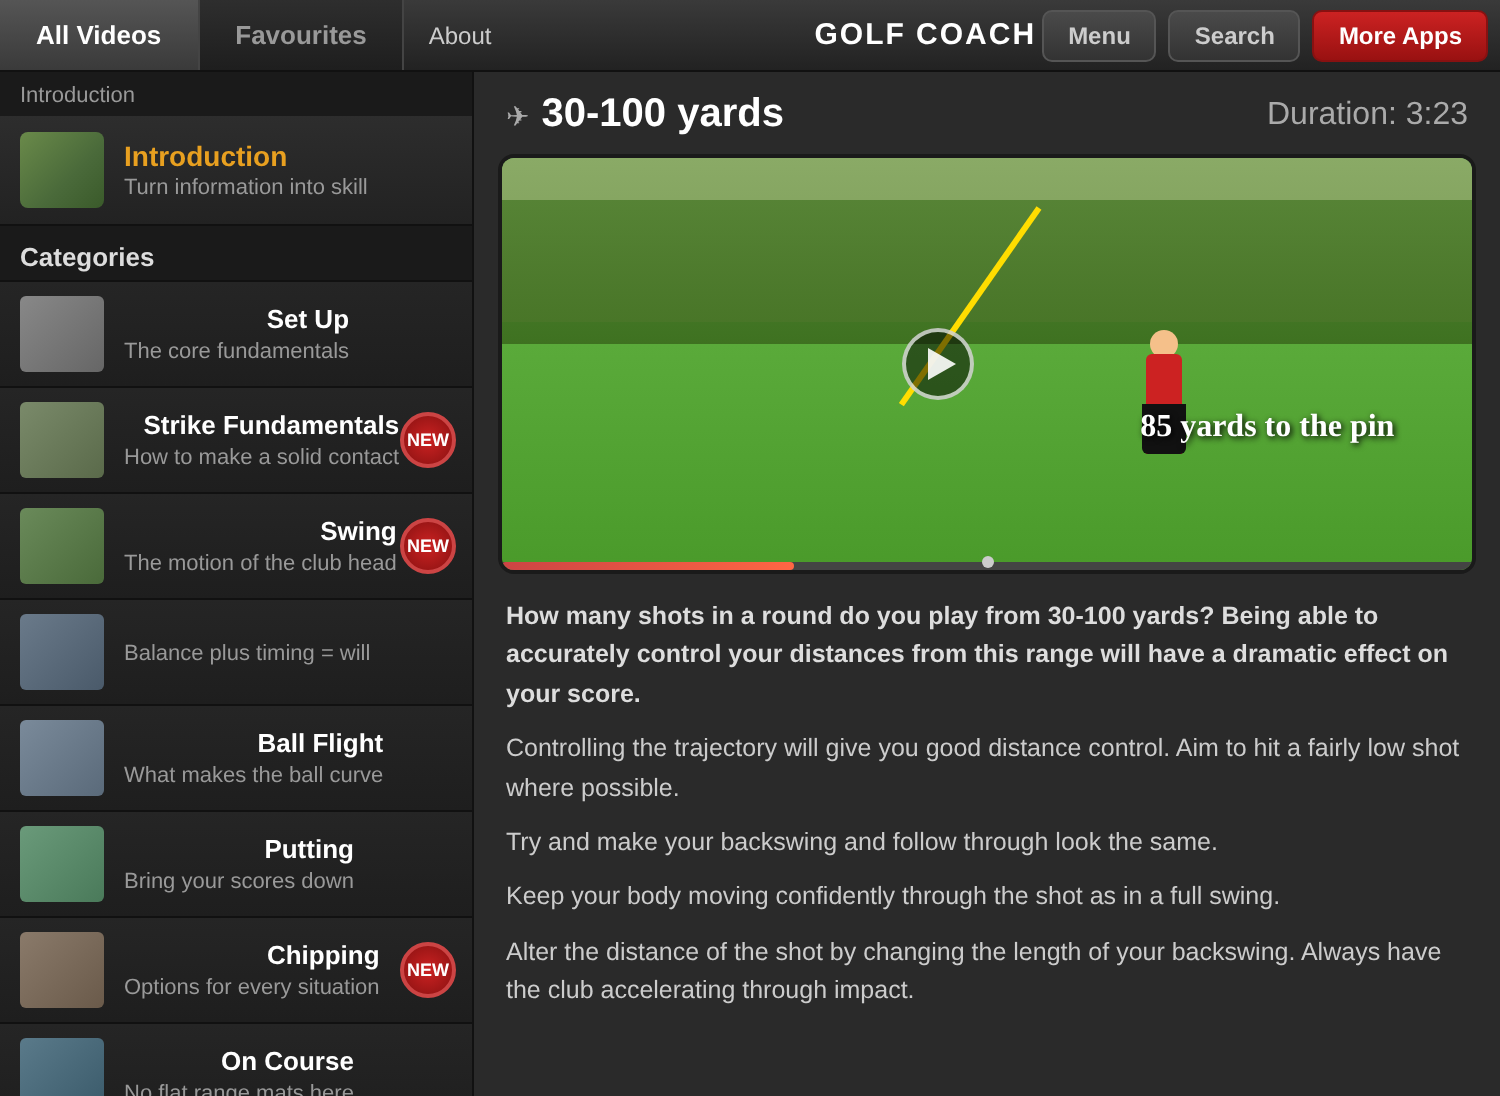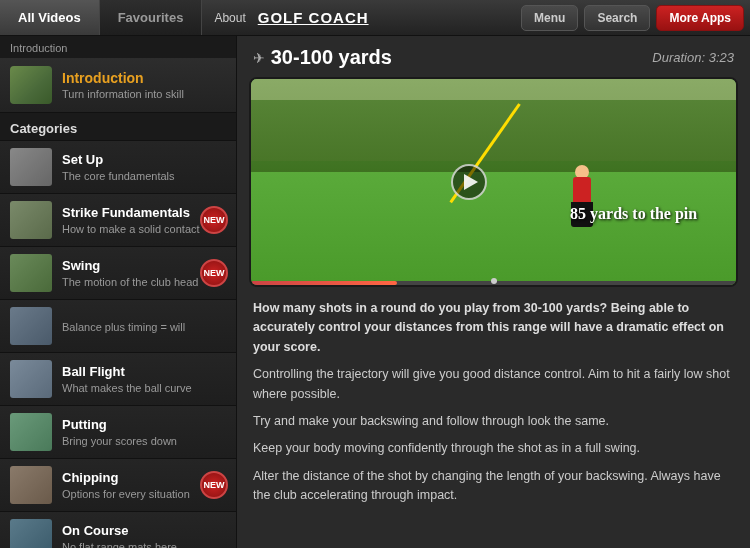--- a/index.html
+++ b/index.html
@@ -34,26 +34,25 @@
     .nav-tab.active {
       background: linear-gradient(to bottom, #555, #3a3a3a);
       color: #fff;
     }
     .nav-tab.inactive {
       background: linear-gradient(to bottom, #2e2e2e, #1e1e1e);
       color: #999;
     }
     #nav-title {
       flex: 1;
-      text-align: left;
+      text-align: right;
       font-size: 15px;
       font-weight: bold;
       color: #fff;
       letter-spacing: 1px;
-      text-decoration: underline;
     }
     .nav-btn {
       height: 26px;
       padding: 0 12px;
       margin: 0 3px;
       border-radius: 5px;
       border: 1px solid #555;
       background: linear-gradient(to bottom, #4a4a4a, #333);
       color: #ccc;
       font-size: 12px;
@@ -164,20 +163,21 @@
     }
     .cat-thumb-bg {
       width: 100%;
       height: 100%;
     }
     .category-text-title {
       font-size: 13px;
       font-weight: bold;
       color: #fff;
       line-height: 1.2;
+      text-align: right;
     }
     .category-text-sub {
       font-size: 11px;
       color: #999;
       margin-top: 2px;
     }
     .new-badge {
       position: absolute;
       right: 8px;
       top: 50%;
@@ -220,23 +220,22 @@
     #pin-icon {
       color: #aaa;
       font-size: 14px;
     }
     #video-title {
       font-size: 20px;
       font-weight: bold;
       color: #fff;
     }
     #video-duration {
-      font-size: 13px;
+      font-size: 16px;
       color: #aaa;
-      font-style: italic;
     }
 
     
     #video-player {
       margin: 0 12px;
       border-radius: 8px;
       overflow: hidden;
       background: #000;
       border: 2px solid #1a1a1a;
       position: relative;

